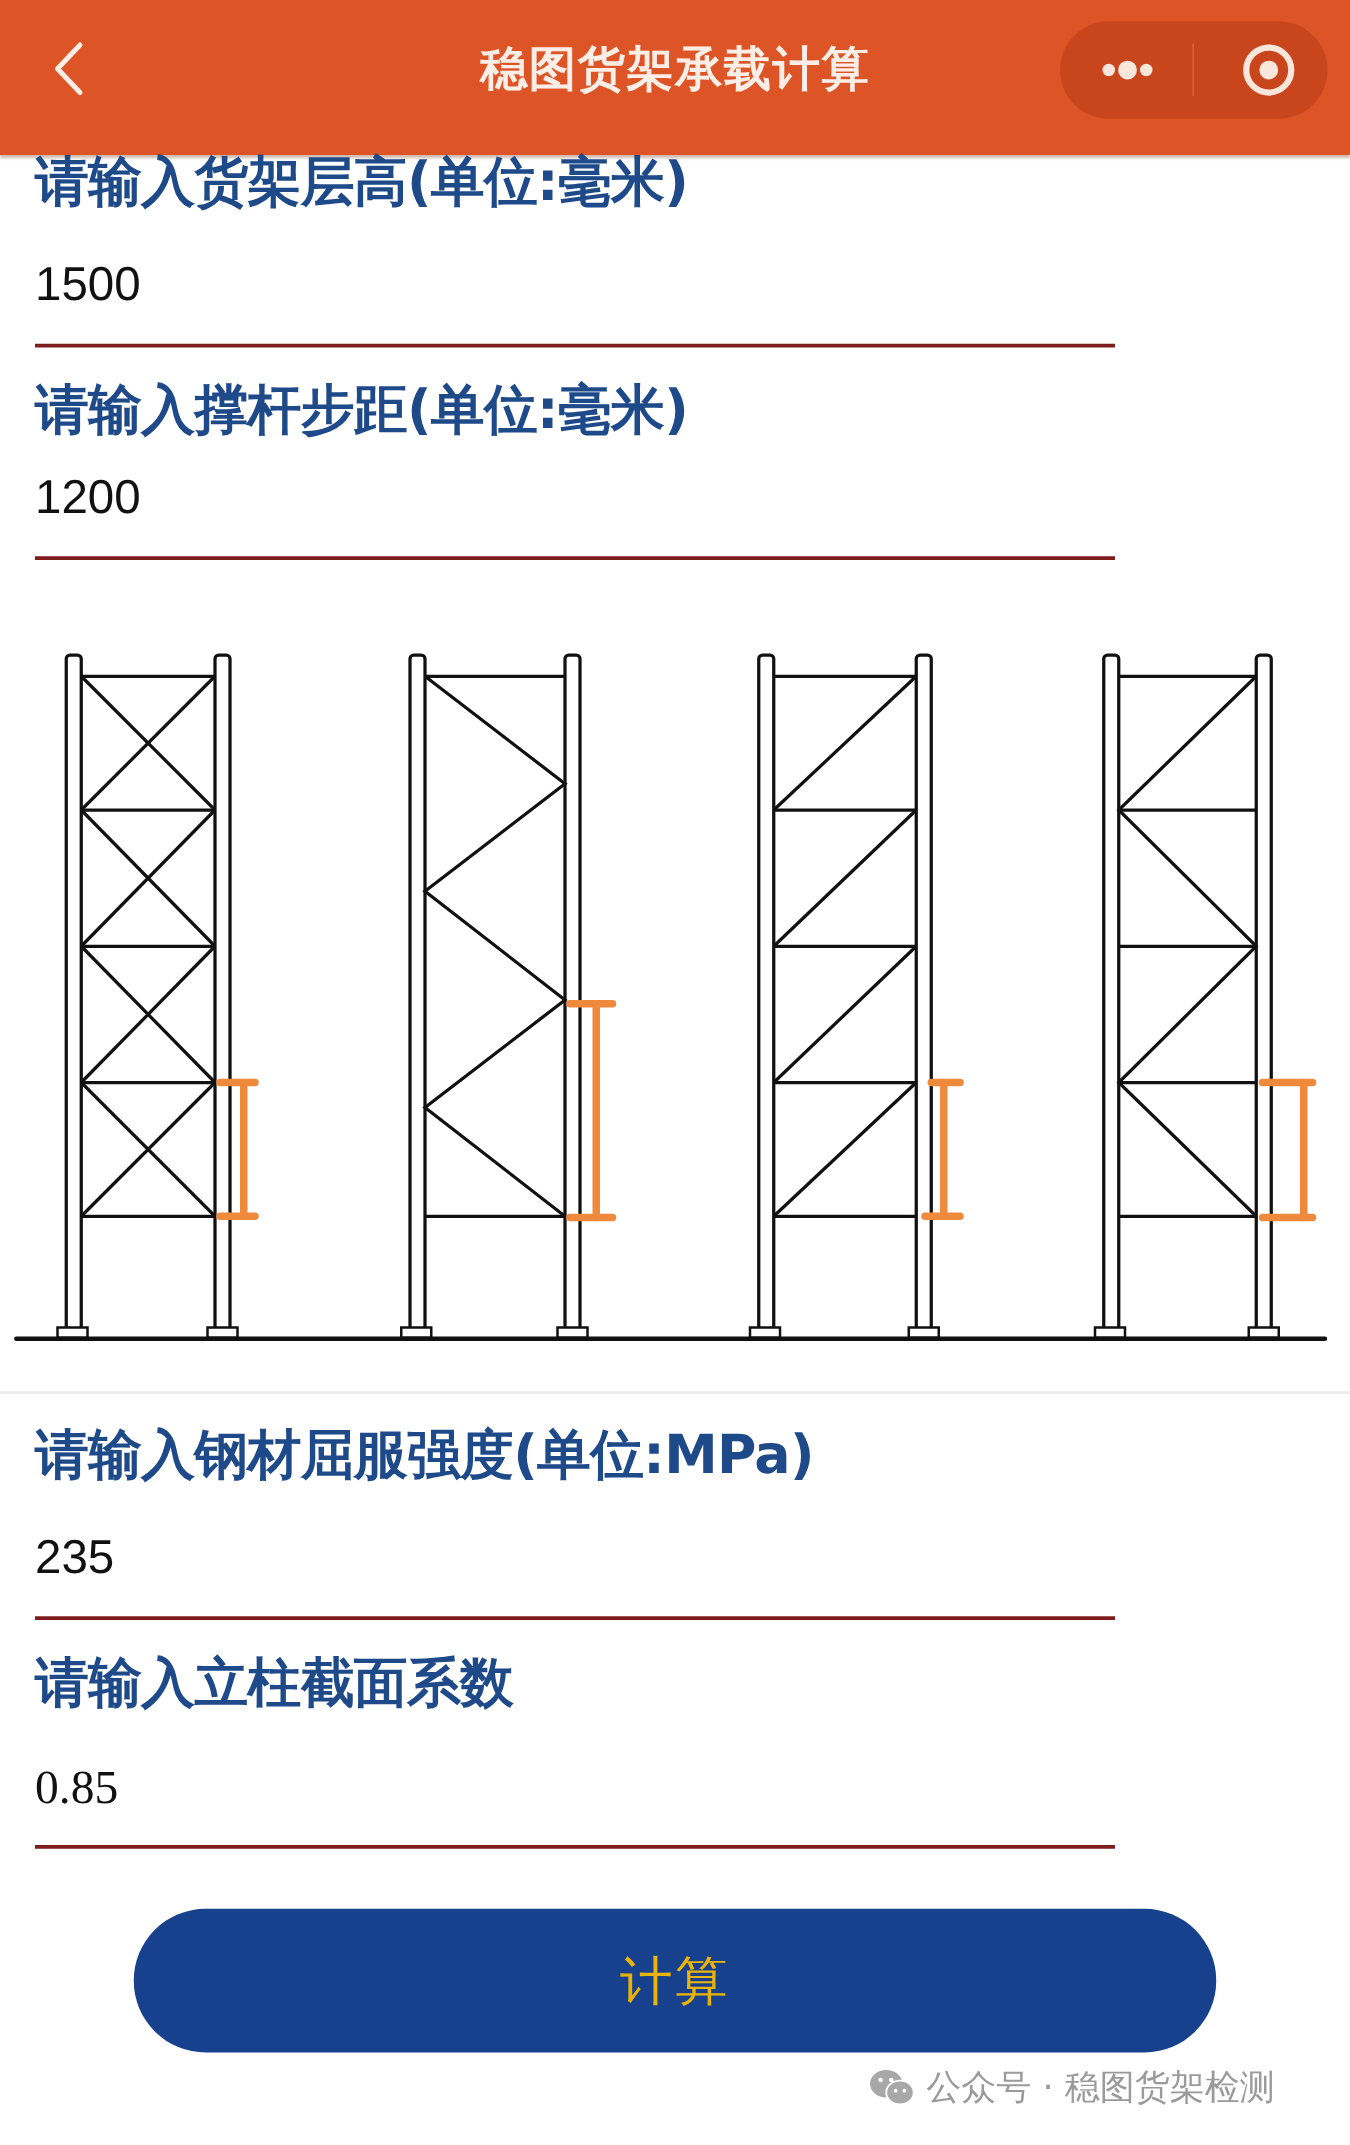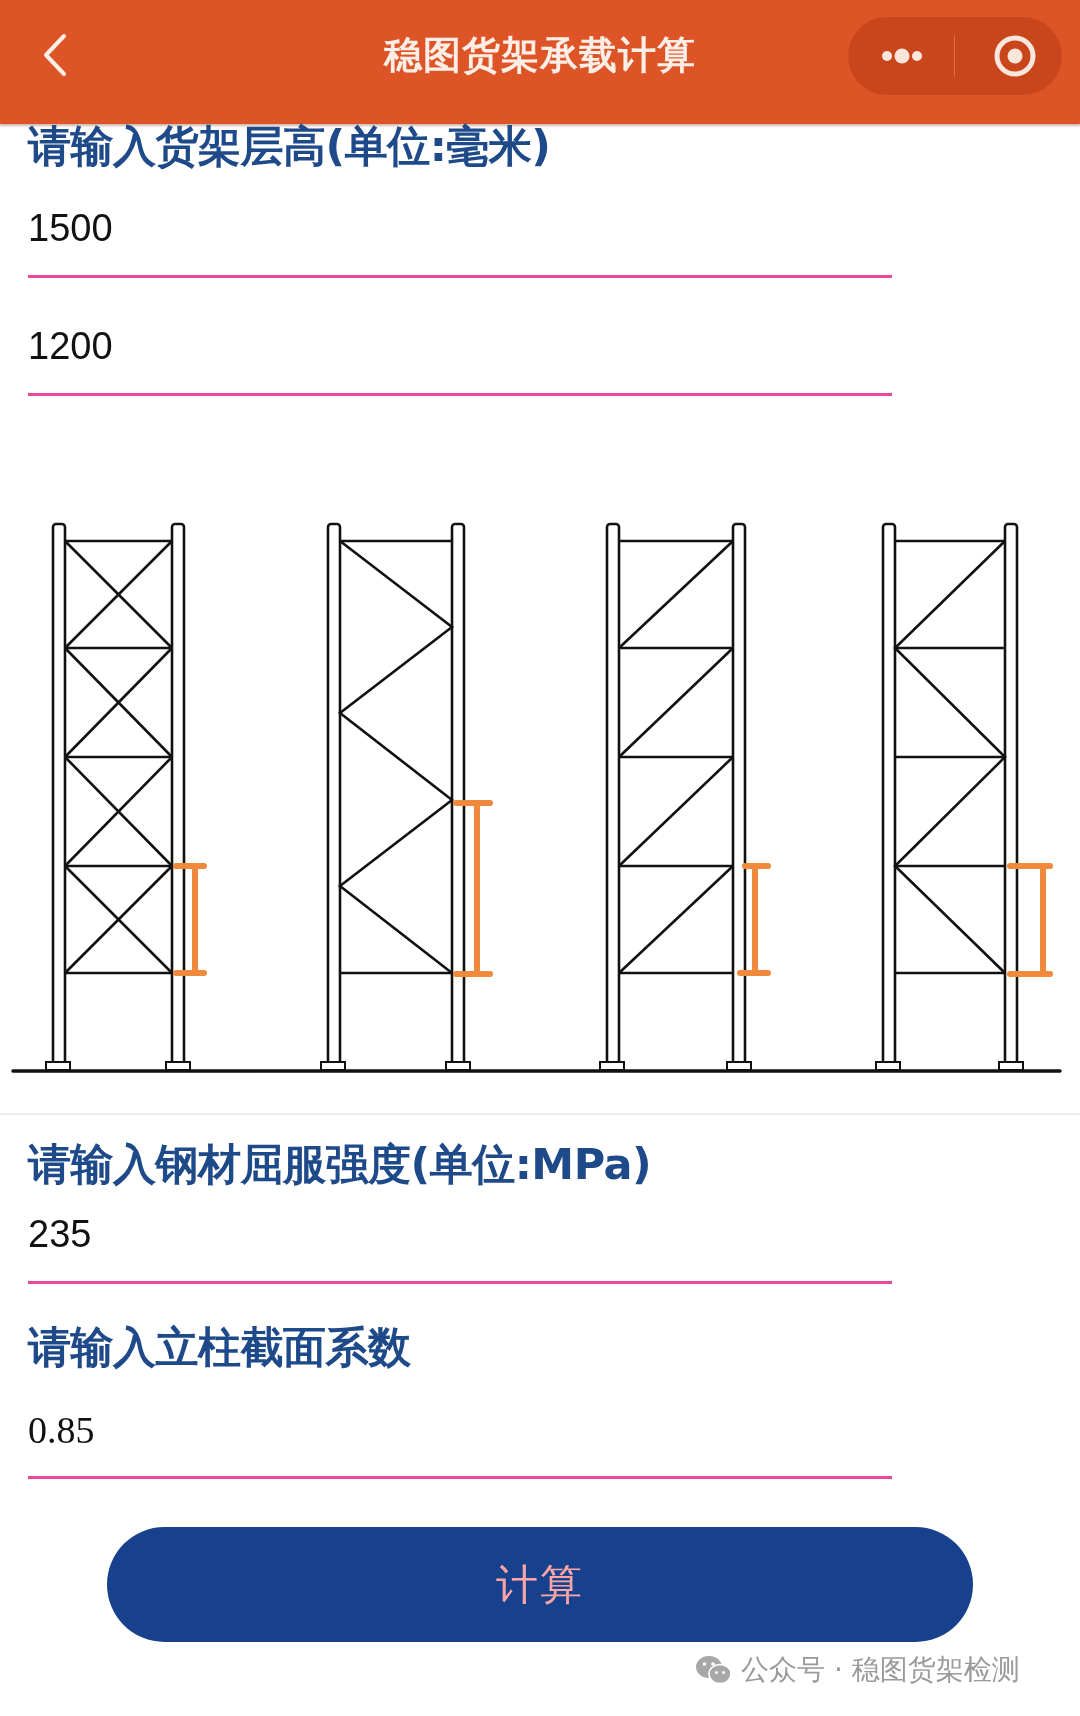--- a/index.html
+++ b/index.html
@@ -28,31 +28,31 @@
     .capsule .divider { position: absolute; left: 106px; top: 18px; width: 1px; height: 42px; background: #dc6a45; }
     .capsule .close-btn { position: absolute; left: 107px; top: 0; width: 107px; height: 78px; cursor: pointer; }
 
     .field { position: absolute; left: 28px; width: 864px; }
     .field-label {
       color: #1f4a8a; font-size: 43px; font-weight: bold; line-height: 52px; white-space: nowrap;
       letter-spacing: -0.5px;
     }
     .field-input {
       display: block; width: 864px; height: 78px; margin-top: 40px;
-      border: none; border-bottom: 3px solid #ec4899; outline: none; background: transparent;
+      border: none; border-bottom: 3px solid #7f1d1d; outline: none; background: transparent;
       font-family: "Liberation Sans", sans-serif; font-size: 38px; color: #111; padding: 0 0 18px 0;
     }
 
     .diagram { position: absolute; left: 0; top: 500px; width: 1080px; height: 590px; }
     .diagram-sep { position: absolute; left: 0; top: 1113px; width: 1080px; height: 2px; background: #ececec; }
 
     .calc-btn {
       position: absolute; left: 107px; top: 1527px; width: 866px; height: 115px;
       border-radius: 58px; background: #17418c; border: none; cursor: pointer;
-      color: #fca5a5; font-size: 42px; font-family: "DejaVu Sans", sans-serif; letter-spacing: 2px;
+      color: #eab308; font-size: 42px; font-family: "DejaVu Sans", sans-serif; letter-spacing: 2px;
     }
 
     .watermark {
       position: absolute; left: 695px; top: 1650px; height: 40px; display: flex; align-items: center;
       color: #9a9a9a; font-size: 28px; white-space: nowrap; text-align: center;
     }
     .watermark svg { margin-right: 8px; }
   </style>
 </head>
 <body>
@@ -81,20 +81,21 @@
     </div>
   </div>
 </div>
 
 <div class="field" style="top:120px;">
   <div class="field-label">请输入货架层高(单位:毫米)</div>
   <input class="field-input" type="text" style="margin-top: 28px;" value="1500">
 </div>
 
 <div class="field" style="top:302px;">
+  <div class="field-label">请输入撑杆步距(单位:毫米)</div>
   <input class="field-input" type="text" style="margin-top: 16px;" value="1200">
 </div>
 
 <svg class="diagram" viewBox="0 500 1080 590" width="1080" height="590">
   <defs>
     <g id="col">
       <rect x="0" y="0" width="12" height="540" rx="3" fill="#fff" stroke="#111" stroke-width="2.6"></rect>
     </g>
   </defs>
   <g stroke="#111" stroke-width="2.6" fill="none" stroke-linecap="round">
@@ -178,21 +179,21 @@
   <g stroke="#ef8a3c" stroke-width="6" stroke-linecap="round">
     <line x1="1010" y1="866" x2="1050" y2="866"></line>
     <line x1="1010" y1="974" x2="1050" y2="974"></line>
     <line x1="1043" y1="866" x2="1043" y2="974"></line>
   </g>
 </svg>
 <div class="diagram-sep"></div>
 
 <div class="field" style="top:1138px;">
   <div class="field-label">请输入钢材屈服强度(单位:MPa)</div>
-  <input class="field-input" type="text" style="margin-top: 16px;" value="235">
+  <input class="field-input" type="text" style="margin-top: 28px;" value="235">
 </div>
 
 <div class="field" style="top:1321px;">
   <div class="field-label">请输入立柱截面系数</div>
   <input class="field-input" type="text" style="margin-top: 28px; font-family: Liberation Serif, serif;" value="0.85">
 </div>
 
 <button class="calc-btn">计算</button>
 
 <div class="watermark">

